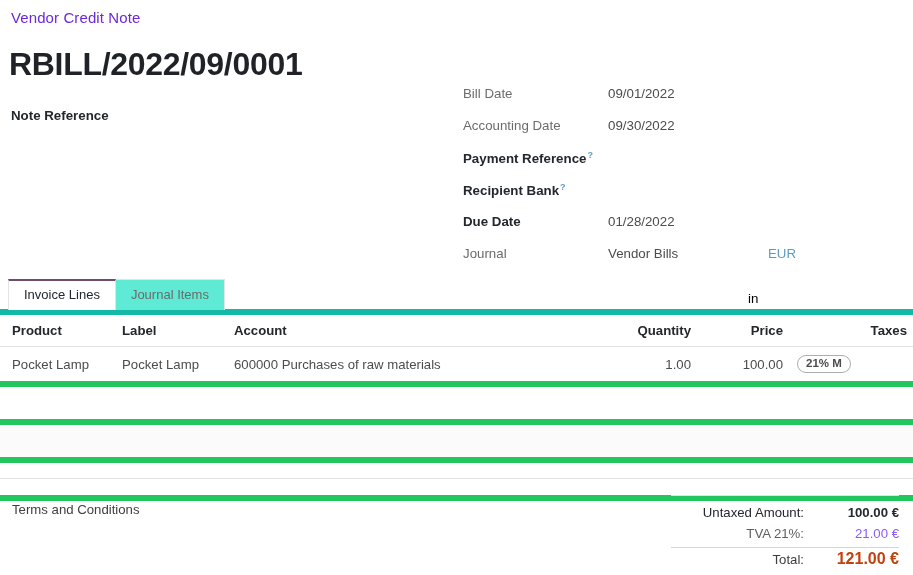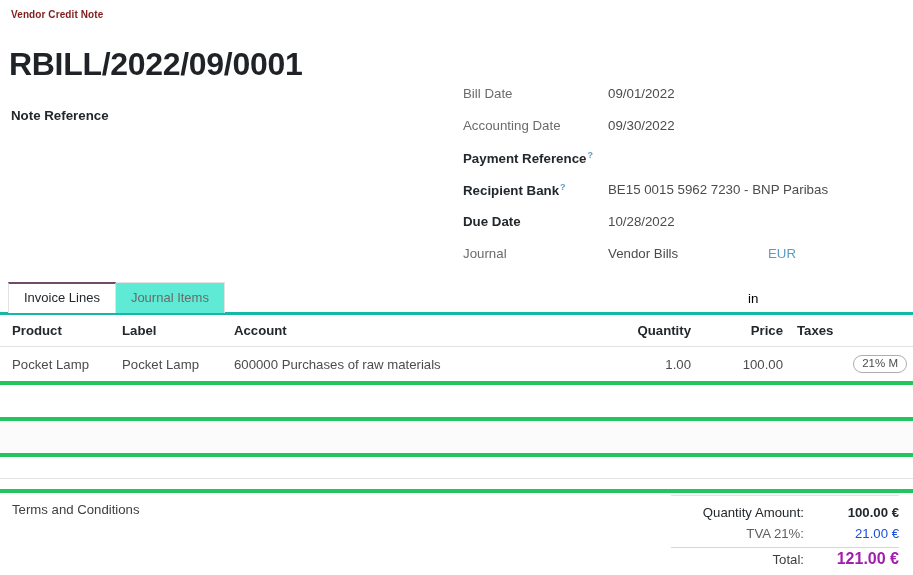--- a/index.html
+++ b/index.html
@@ -15,23 +15,23 @@
     color: #4c4c4c;
     overflow: hidden;
     position: relative;
   }
 
   
   .doc-type {
     position: absolute;
     left: 11px;
     top: 9px;
-    font-size: 10px;
-    font-weight: bold;
-    color: #7f1d1d;
+    font-size: 15px;
+    font-weight: normal;
+    color: #6d28d9;
     letter-spacing: 0.1px;
   }
   .doc-title {
     position: absolute;
     left: 9px;
     top: 26px;
     font-size: 32px;
     font-weight: bold;
     color: #1f2327;
     letter-spacing: -0.3px;
@@ -105,21 +105,21 @@
     font-size: 13.3px;
   }
 
   
   .tabs {
     position: absolute;
     left: 0;
     top: 283px;
     width: 913px;
     height: 32px;
-    border-bottom: 3px solid #14b8a6;
+    border-bottom: 6px solid #14b8a6;
     display: flex;
     align-items: flex-end;
     padding-left: 8px;
     box-sizing: border-box;
   }
   .tab {
     font-size: 13px;
     color: #6b6b6b;
     padding: 7px 15px 7px 15px;
     border: 1px solid #e3e3e3;
@@ -153,36 +153,36 @@
     font-size: 13.2px;
     font-weight: bold;
     color: #23282d;
     padding: 7px 6px 8px 6px;
     border-bottom: 1px solid #e3e3e3;
     text-align: left;
     white-space: nowrap;
   }
   .lines td {
     padding: 8px 6px;
-    border-bottom: 4px solid #22c55e;
+    border-bottom: 6px solid #22c55e;
     color: #4c4c4c;
     white-space: nowrap;
     vertical-align: middle;
   }
   .lines tr.alt td { background: #fbfbfb; }
   .lines tr.empty td { height: 16px; }
   .c-product { width: 98px; padding-left: 12px !important; }
   .c-label   { width: 100px; }
   .c-account { width: 330px; }
   .c-qty     { width: 115px; text-align: right; }
   .c-price   { width: 80px;  text-align: right; }
-  .c-taxes   { width: 110px; text-align: right; padding-left: 8px !important; }
+  .c-taxes   { width: 110px; text-align: left; padding-left: 8px !important; font-weight: bold; }
 
   th.c-qty, th.c-price, th.c-subtotal { text-align: right; }
-  th.c-taxes { text-align: left; }
+  th.c-taxes { text-align: right; }
 
   .tax-badge {
     display: inline-block;
     border: 1px solid #adadad;
     border-radius: 9px;
     padding: 1px 8px 2px 8px;
     font-size: 11.5px;
     color: #4c4c4c;
     background: #fff;
     line-height: 13px;
@@ -224,31 +224,31 @@
   .tot-label {
     color: #5f5f5f;
     text-align: right;
     padding-right: 10px;
     white-space: nowrap;
   }
   .tot-value {
     width: 85px;
     text-align: right;
     white-space: nowrap;
-    color: #1d4ed8;
+    color: #8b5cf6;
   }
   .tot-row.strong .tot-label { color: #23282d; }
   .tot-row.strong .tot-value { font-weight: bold; color: #23282d; }
   .tot-row.grand {
     border-top: 1px solid #d6d6d6;
     margin-top: 3px;
     padding-top: 0;
   }
   .tot-row.grand .tot-label { color: #3d3d3d; font-size: 13.2px; }
-  .tot-row.grand .tot-value { font-weight: bold; font-size: 16px; color: #a21caf; }
+  .tot-row.grand .tot-value { font-weight: bold; font-size: 16px; color: #c2410c; }
 </style>
 </head>
 <body>
 
 <div class="doc-type">Vendor Credit Note</div>
 <h1 class="doc-title">RBILL/2022/09/0001</h1>
 
 <div class="left-fields">
 
 
@@ -273,26 +273,25 @@
     <span class="fld-value">09/30/2022</span>
   </div>
 
   <div class="fld">
     <span class="fld-label req"><span>Payment Reference</span><span class="help-sup">?</span></span>
     <span class="fld-value"></span>
   </div>
 
   <div class="fld">
     <span class="fld-label req"><span>Recipient Bank</span><span class="help-sup">?</span></span>
-    <span class="fld-value">BE15 0015 5962 7230 - BNP Paribas</span>
   </div>
 
   <div class="fld">
     <span class="fld-label req">Due Date</span>
-    <span class="fld-value">10/28/2022</span>
+    <span class="fld-value">01/28/2022</span>
   </div>
 
   <div class="fld">
     <span class="fld-label">Journal</span>
     <span class="fld-value">Vendor Bills</span>
     <span class="cur-in">in</span>
     <span class="cur-code link">EUR</span>
   </div>
 
 </div>
@@ -355,21 +354,21 @@
     </tr>
   </tbody>
 </table>
 
 <div class="footer-sep"></div>
 
 <div class="terms">Terms and Conditions</div>
 
 <div class="totals">
   <div class="tot-row strong">
-    <span class="tot-label">Quantity Amount:</span>
+    <span class="tot-label">Untaxed Amount:</span>
     <span class="tot-value">100.00 €</span>
   </div>
   <div class="tot-row">
     <span class="tot-label">TVA 21%:</span>
     <span class="tot-value">21.00 €</span>
   </div>
   <div class="tot-row grand">
     <span class="tot-label">Total:</span>
     <span class="tot-value">121.00 €</span>
   </div>

